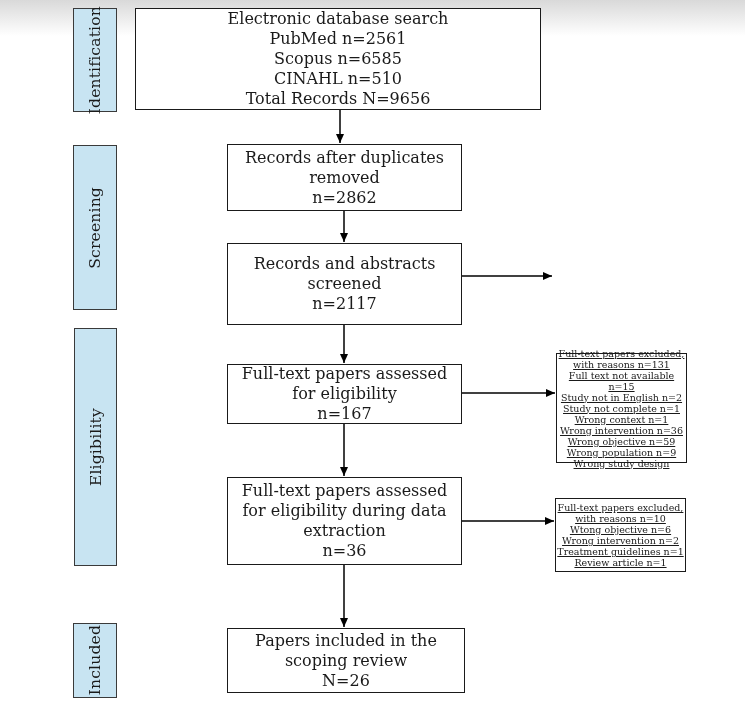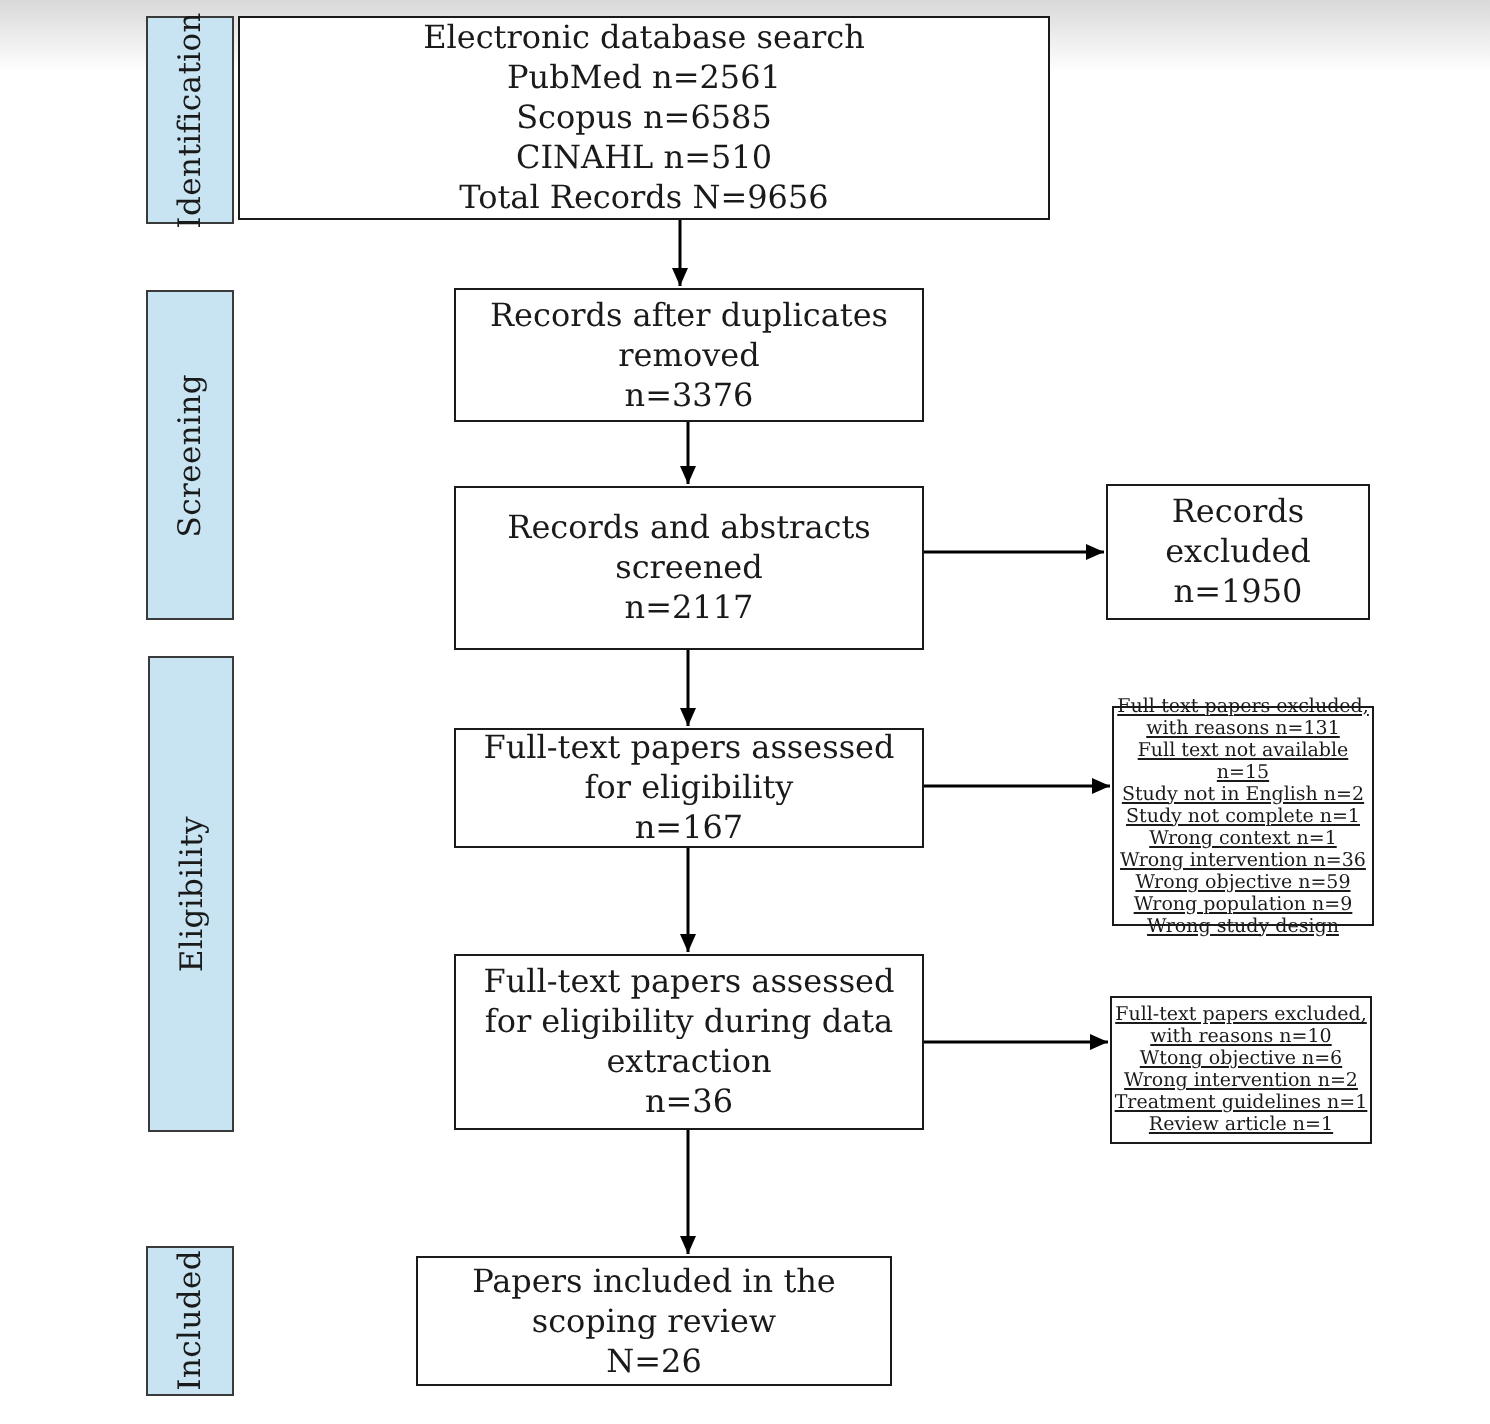--- a/index.html
+++ b/index.html
@@ -62,29 +62,29 @@
   .box-sm .txt {
     font-size: 9.5px;
     line-height: 11px;
     text-decoration: underline;
   }
   #stage-identification { left: 73px; top: 8px;   width: 44px; height: 104px; }
   #stage-screening      { left: 73px; top: 145px; width: 44px; height: 165px; }
   #stage-eligibility    { left: 74px; top: 328px; width: 43px; height: 238px; }
   #stage-included       { left: 73px; top: 623px; width: 44px; height: 75px;  }
 
-  #box-search     { left: 119px; top: 8px;   width: 406px; height: 102px; }
+  #box-search     { left: 135px; top: 8px;   width: 406px; height: 102px; }
   #box-duplicates { left: 227px; top: 144px; width: 235px; height: 67px;  }
   #box-screened   { left: 227px; top: 243px; width: 235px; height: 82px;  }
   #box-excluded   { left: 553px; top: 242px; width: 132px; height: 68px;  }
   #box-fulltext   { left: 227px; top: 364px; width: 235px; height: 60px;  }
   #box-reasons1   { left: 556px; top: 353px; width: 131px; height: 110px; }
   #box-extraction { left: 227px; top: 477px; width: 235px; height: 88px;  }
   #box-reasons2   { left: 555px; top: 498px; width: 131px; height: 74px;  }
-  #box-included   { left: 208px; top: 628px; width: 238px; height: 65px;  }
+  #box-included   { left: 227px; top: 628px; width: 238px; height: 65px;  }
 </style>
 </head>
 <body>
 
 <div class="canvas">
 
   <div class="top-shade"></div>
 
   <svg class="arrows" viewBox="0 0 745 712" xmlns="http://www.w3.org/2000/svg">
     <defs>
@@ -119,34 +119,29 @@
     <div class="txt">Electronic database search
 PubMed n=2561
 Scopus n=6585
 CINAHL n=510
 Total Records N=9656</div>
   </div>
 
   <div class="box" id="box-duplicates">
     <div class="txt">Records after duplicates
 removed
-n=3376</div>
+n=2862</div>
   </div>
 
   <div class="box" id="box-screened">
     <div class="txt">Records and abstracts
 screened
 n=2117</div>
   </div>
 
-  <div class="box" id="box-excluded">
-    <div class="txt">Records
-excluded
-n=1950</div>
-  </div>
 
   <div class="box" id="box-fulltext">
     <div class="txt">Full-text papers assessed
 for eligibility
 n=167</div>
   </div>
 
   <div class="box box-sm" id="box-reasons1">
     <div class="txt">Full-text papers excluded,
 with reasons n=131

